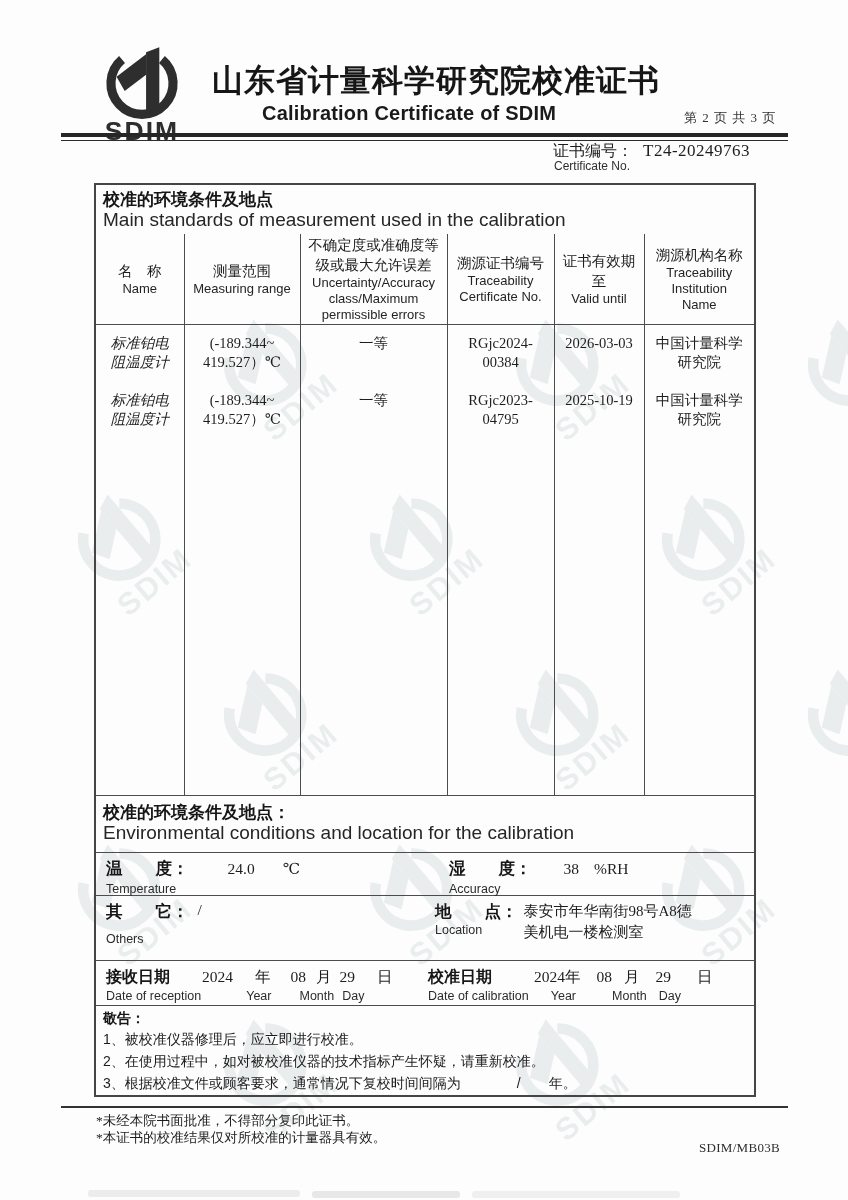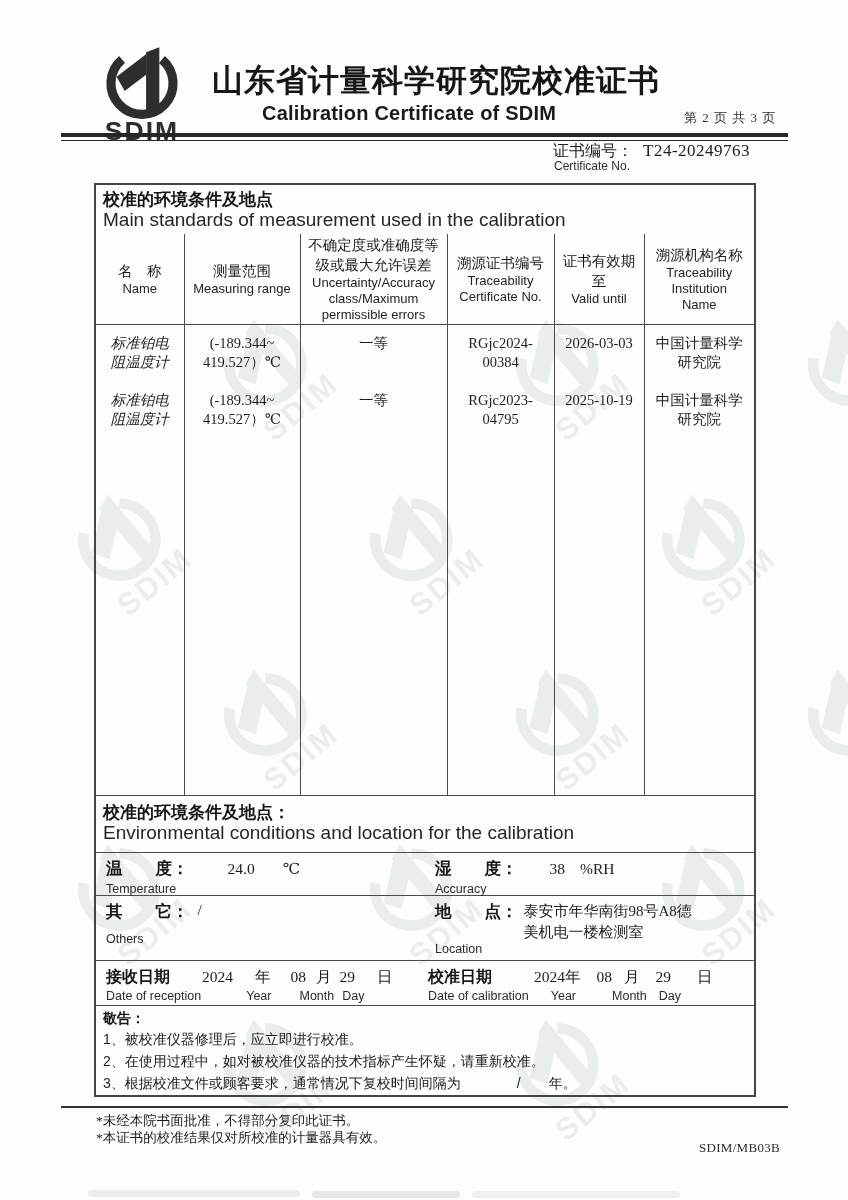--- a/index.html
+++ b/index.html
@@ -43,21 +43,21 @@
   table.std td{font-size:14.5px;line-height:19px;text-align:center;vertical-align:top;padding-top:9px;}
   td.cell-name{text-align:left;padding-left:8px;font-style:italic;}
 
   
   .row2col{display:flex;}
   .half-l{width:330px;box-sizing:border-box;padding:5px 0 0 10px;}
   .half-r{flex:1;box-sizing:border-box;padding:5px 0 0 9px;}
   .lab{font-size:16.5px;font-weight:bold;color:#161616;}
   .val{font-size:15.5px;}
   .sub-en{font-size:12.5px;color:#2b2b2b;margin-top:2px;}
-  .row-temp{height:43px;}
+  .row-temp{height:43px;gap:14px;}
   .row-others{height:65px;}
   .row-dates{height:45px;}
   .dateline{display:flex;align-items:baseline;font-size:15.5px;}
   .dateline .lab{font-size:16px;}
   .datesub{display:flex;font-size:12.5px;color:#2b2b2b;margin-top:1px;}
   .loc-wrap{display:flex;}
   .loc-val{font-size:15px;line-height:21px;margin-left:6px;}
 
   
   .sec-notice{height:90px;padding:3px 7px;}
@@ -259,21 +259,21 @@
         <div style="display:flex;align-items:flex-start;">
           <span class="lab hei">其　　它：</span>
           <span class="val" style="margin-left:9px">/</span>
         </div>
         <div class="sub-en hei" style="margin-top:9px">Others</div>
       </div>
       <div class="half-r">
         <div class="loc-wrap">
           <div>
             <div class="lab hei">地　　点：</div>
-            <div class="sub-en hei" style="margin-top:19px">Location</div>
+            <div class="sub-en hei" style="margin-top:0">Location</div>
           </div>
           <div class="loc-val pre">泰安市年华南街98号A8德
 美机电一楼检测室</div>
         </div>
       </div>
     </div>
 
     <div class="sec row-dates row2col">
       <div class="half-l" style="padding-top:6px">
         <div class="dateline">

